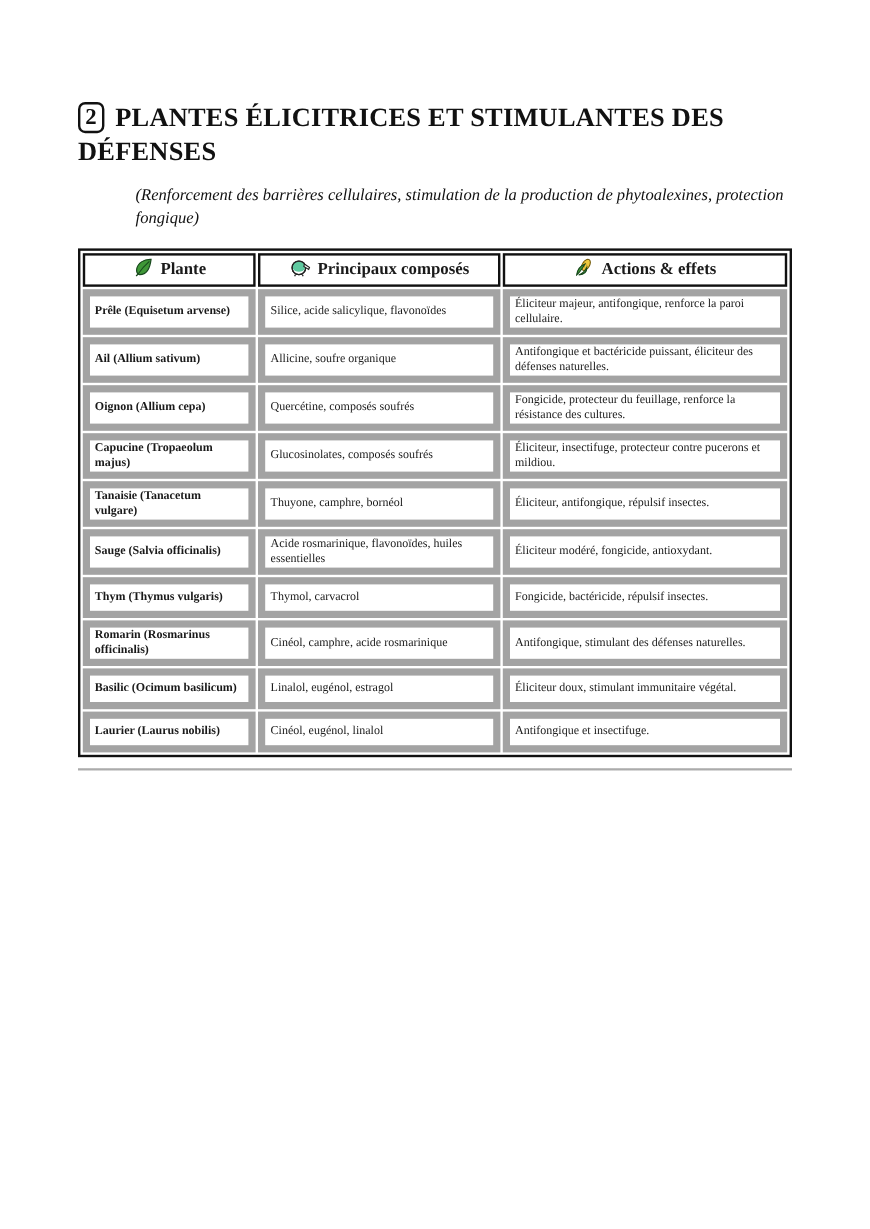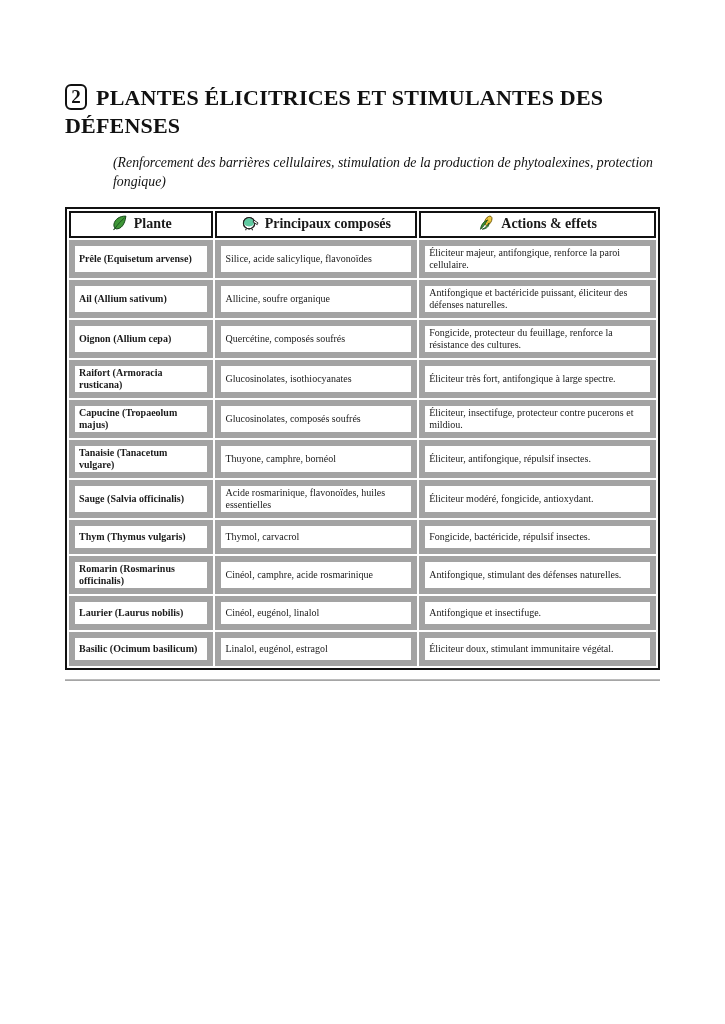--- a/index.html
+++ b/index.html
@@ -150,25 +150,20 @@
     <td class="cell-composes">Allicine, soufre organique</td>
     <td class="cell-actions">Antifongique et bactéricide puissant, éliciteur des défenses naturelles.</td>
   </tr>
 
   <tr>
     <td class="cell-plante">Oignon (Allium cepa)</td>
     <td class="cell-composes">Quercétine, composés soufrés</td>
     <td class="cell-actions">Fongicide, protecteur du feuillage, renforce la résistance des cultures.</td>
   </tr>
 
-  <tr>
-    <td class="cell-plante">Raifort (Armoracia rusticana)</td>
-    <td class="cell-composes">Glucosinolates, isothiocyanates</td>
-    <td class="cell-actions">Éliciteur très fort, antifongique à large spectre.</td>
-  </tr>
 
   <tr>
     <td class="cell-plante">Capucine (Tropaeolum majus)</td>
     <td class="cell-composes">Glucosinolates, composés soufrés</td>
     <td class="cell-actions">Éliciteur, insectifuge, protecteur contre pucerons et mildiou.</td>
   </tr>
 
   <tr>
     <td class="cell-plante">Tanaisie (Tanacetum vulgare)</td>
     <td class="cell-composes">Thuyone, camphre, bornéol</td>
@@ -188,28 +183,28 @@
     <td class="cell-actions">Fongicide, bactéricide, répulsif insectes.</td>
   </tr>
 
   <tr>
     <td class="cell-plante">Romarin (Rosmarinus officinalis)</td>
     <td class="cell-composes">Cinéol, camphre, acide rosmarinique</td>
     <td class="cell-actions">Antifongique, stimulant des défenses naturelles.</td>
   </tr>
 
   <tr>
+    <td class="cell-plante">Basilic (Ocimum basilicum)</td>
+    <td class="cell-composes">Linalol, eugénol, estragol</td>
+    <td class="cell-actions">Éliciteur doux, stimulant immunitaire végétal.</td>
+  </tr>
+
+  <tr>
     <td class="cell-plante">Laurier (Laurus nobilis)</td>
     <td class="cell-composes">Cinéol, eugénol, linalol</td>
     <td class="cell-actions">Antifongique et insectifuge.</td>
   </tr>
-
-  <tr>
-    <td class="cell-plante">Basilic (Ocimum basilicum)</td>
-    <td class="cell-composes">Linalol, eugénol, estragol</td>
-    <td class="cell-actions">Éliciteur doux, stimulant immunitaire végétal.</td>
-  </tr>
 </tbody>
   </table>
 
   <hr class="bottom-rule">
 
 </div>
 
 </body></html>

